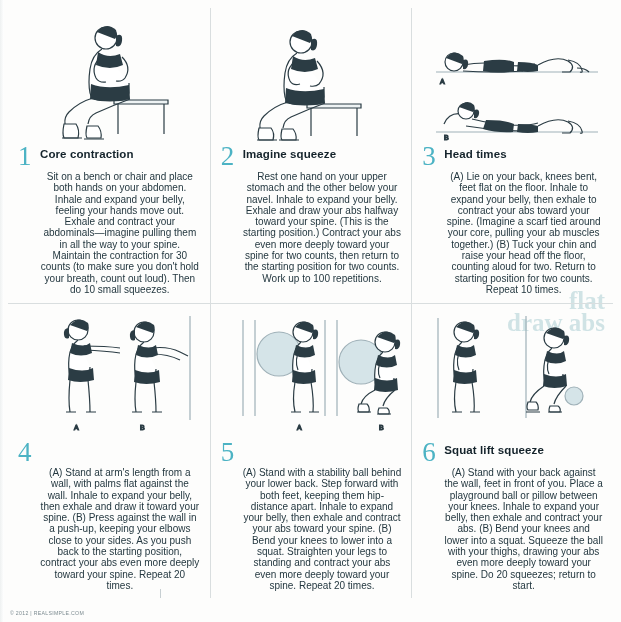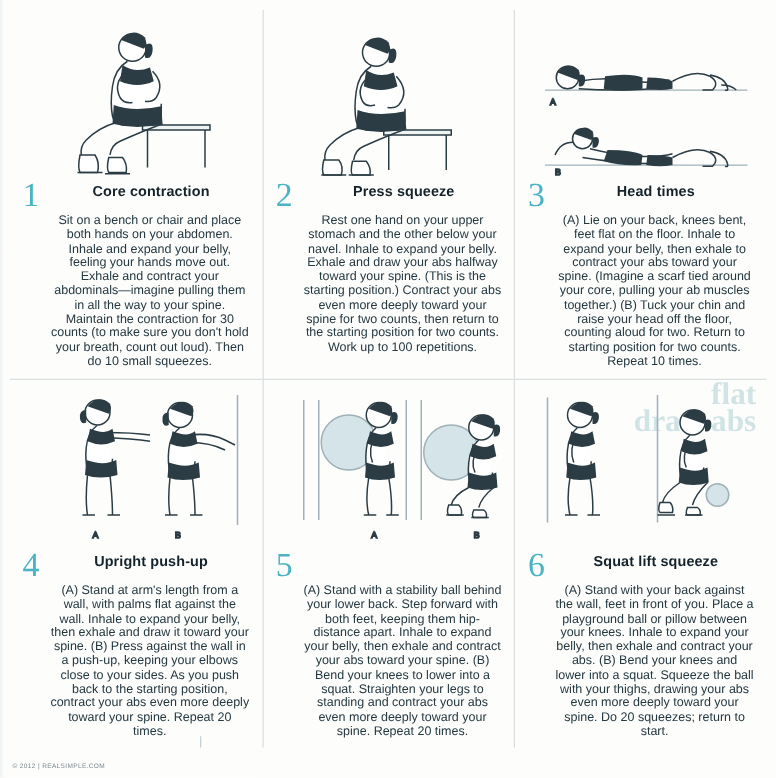--- a/index.html
+++ b/index.html
@@ -56,21 +56,21 @@
   }
   .num {
     font-family: "Liberation Serif", serif;
     font-size: 27px;
     line-height: 24px;
     color: #4cb3c4;
     width: 22px;
     flex: 0 0 22px;
     font-weight: 400;
   }
-  .titlewrap { flex: 1 1 auto; padding-top: 4px; text-align: center; }
+  .titlewrap { flex: 1 1 auto; padding-top: 4px; }
   .title {
     font-size: 11.5px;
     font-weight: bold;
     color: #14232b;
     letter-spacing: .1px;
   }
   .body {
     margin: 3px 10px 0 32px;
     font-size: 10px;
     line-height: 11.3px;
@@ -81,21 +81,21 @@
     position: absolute;
     left: 10px;
     bottom: 6px;
     font-size: 5.2px;
     letter-spacing: .3px;
     color: #7b8a90;
   }
   .ghost {
     position: absolute;
     right: 16px;
-    top: 305px;
+    top: 290px;
     font-family: "Liberation Serif", serif;
     font-weight: bold;
     font-size: 25px;
     line-height: 22px;
     color: #c9dfe2;
     text-align: right;
     opacity: .85;
     pointer-events: none;
   }
   .label {
@@ -189,21 +189,21 @@
             <path d="M104 91 q-16 6 -34 14 q-7 3 -8 11"></path>
             <path d="M38 116 q-2 9 0 12 l14 0 q2 -7 -2 -12 z" fill="#ffffff"></path>
             <path d="M61 117 q-2 9 0 11 l14 0 q1 -6 -3 -11 z" fill="#ffffff"></path>
             <path d="M36 128 l20 0 M58 128 l20 0"></path>
           </g>
         </svg>
       </div>
       <div class="numrow">
         <div class="num">2</div>
         <div class="titlewrap">
-          <div class="title">Press squeeze</div>
+          <div class="title">Imagine squeeze</div>
         </div>
       </div>
       <div class="body">Rest one hand on your upper stomach and the other below your navel. Inhale to expand your belly. Exhale and draw your abs halfway toward your spine. (This is the starting position.) Contract your abs even more deeply toward your spine for two counts, then return to the starting position for two counts. Work up to 100 repetitions.</div>
     </div>
 
     <div class="cell row1 col3">
       <div class="illo">
         <svg width="185" height="130" viewBox="0 0 185 130">
           <g fill="none" stroke="#2b3c44" stroke-width="1.2">
 
@@ -274,23 +274,20 @@
             <path d="M134 46 q16 0 28 6"></path>
             <path d="M118 74 q-2 18 0 30"></path>
             <path d="M136 74 q2 18 2 30"></path>
             <path d="M114 104 l10 0 M134 104 l10 0"></path>
             <text class="label" x="122" y="122">B</text>
           </g>
         </svg>
       </div>
       <div class="numrow">
         <div class="num">4</div>
-        <div class="titlewrap">
-          <div class="title">Upright push-up</div>
-        </div>
       </div>
       <div class="body">(A) Stand at arm's length from a wall, with palms flat against the wall. Inhale to expand your belly, then exhale and draw it toward your spine. (B) Press against the wall in a push-up, keeping your elbows close to your sides. As you push back to the starting position, contract your abs even more deeply toward your spine. Repeat 20 times.</div>
     </div>
 
     <div class="cell row2 col2">
       <div class="illo">
         <svg width="190" height="128" viewBox="0 0 190 128">
           <g fill="none" stroke="#2b3c44" stroke-width="1.2">
 
             <path d="M22 12 L22 108 M34 12 L34 108" stroke="#9fb1b8"></path>

